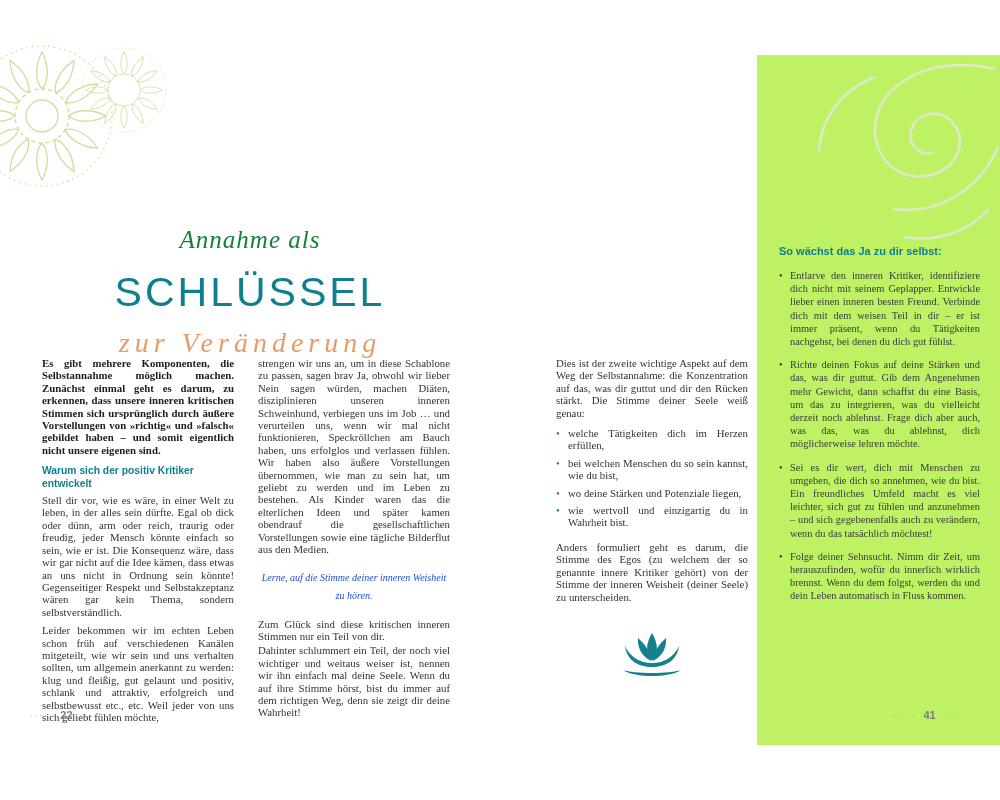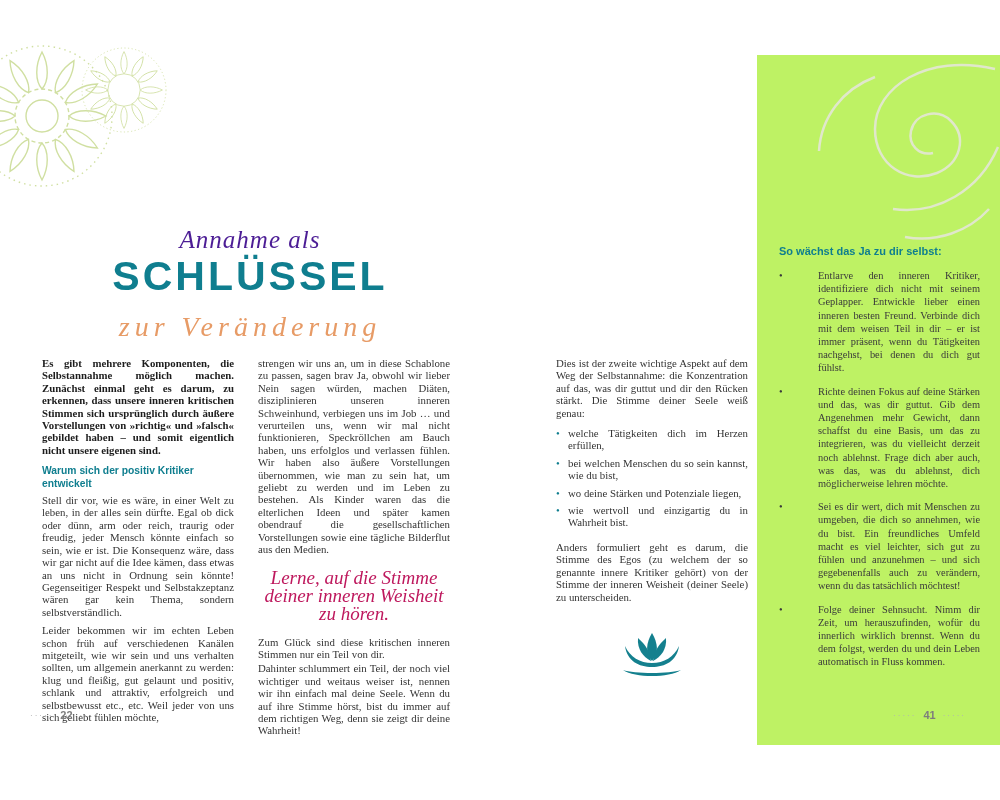--- a/index.html
+++ b/index.html
@@ -12,38 +12,38 @@
   
   .mandala { position:absolute; left:-14px; top:28px; }
   .swirl   { position:absolute; right:0; top:0; }
 
   
   .sidebar { position:absolute; left:757px; top:55px; width:243px; height:690px; background:#bef264; }
   .sidebar-content { position:absolute; left:22px; right:20px; top:190px; }
   .sb-heading { font-family:"Liberation Sans", sans-serif; font-weight:bold; font-size:11px; color:#0f7e8f; margin-bottom:12px; }
   .sb-row { display:flex; margin-bottom:10px; font-size:10.4px; line-height:13.2px; color:#3a3a3a; }
   .sb-marker { flex:0 0 11px; color:#3a3a3a; }
-  .sb-text { flex:1; text-align:justify; overflow-wrap:break-word;margin-left:28px; }
+  .sb-text { flex:1; text-align:justify; overflow-wrap:break-word; }
 
   
   .title-block { position:absolute; left:20px; top:226px; width:460px; text-align:center; }
-  .t1 { font-style:italic; font-size:25px; letter-spacing:1px; color:#4c1d95; }
-  .t2 { font-family:"Liberation Sans", sans-serif; font-weight:bold; font-size:41px; letter-spacing:3px; color:#0f7e8f; line-height:1.05; margin-top:1px; }
+  .t1 { font-style:italic; font-size:25px; letter-spacing:1px; color:#15803d; }
+  .t2 { font-family:"Liberation Sans", sans-serif; font-weight:normal; font-size:41px; letter-spacing:3px; color:#0f7e8f; line-height:1.05; margin-top:17px; }
   .t3 { font-style:italic; font-size:28px; letter-spacing:5px; color:#e79b66; margin-top:13px; }
 
   
   .col { position:absolute; width:192px; top:357px; font-size:10.8px; line-height:12.4px; text-align:justify; color:#333; overflow-wrap:break-word; }
   .col1 { left:42px; }
   .col2 { left:258px; }
   .col3 { left:556px; }
   .intro { font-weight:bold; color:#1c1c1c; margin-bottom:9px; }
   .subheading { font-family:"Liberation Sans", sans-serif; font-weight:bold; font-size:10.3px; color:#0f7e8f; margin-bottom:4px; text-align:left; }
   .para { margin-bottom:6px; }
   .para-tight { margin-bottom:2px; }
-  .pull-quote { font-style:italic; font-size:19px; line-height:18px; color:#be185d; text-align:center; margin:13px 2px; }
+  .pull-quote { font-style:italic; font-size:10px; line-height:18px; color:#1d4ed8; text-align:center; margin:13px 2px; }
   .b-row { display:flex; margin-bottom:5px; }
   .b-marker { flex:0 0 12px; color:#0f7e8f; }
   .b-text { flex:1; text-align:justify; }
   .list-gap { margin-top:8px; }
   .after-list { margin-top:12px; }
   .lotus-wrap { margin-top:26px; text-align:center; }
 
   
   .footer { position:absolute; top:709px; display:flex; align-items:center; gap:7px; font-family:"Liberation Sans", sans-serif; }
   .footer-left { left:30px; }

